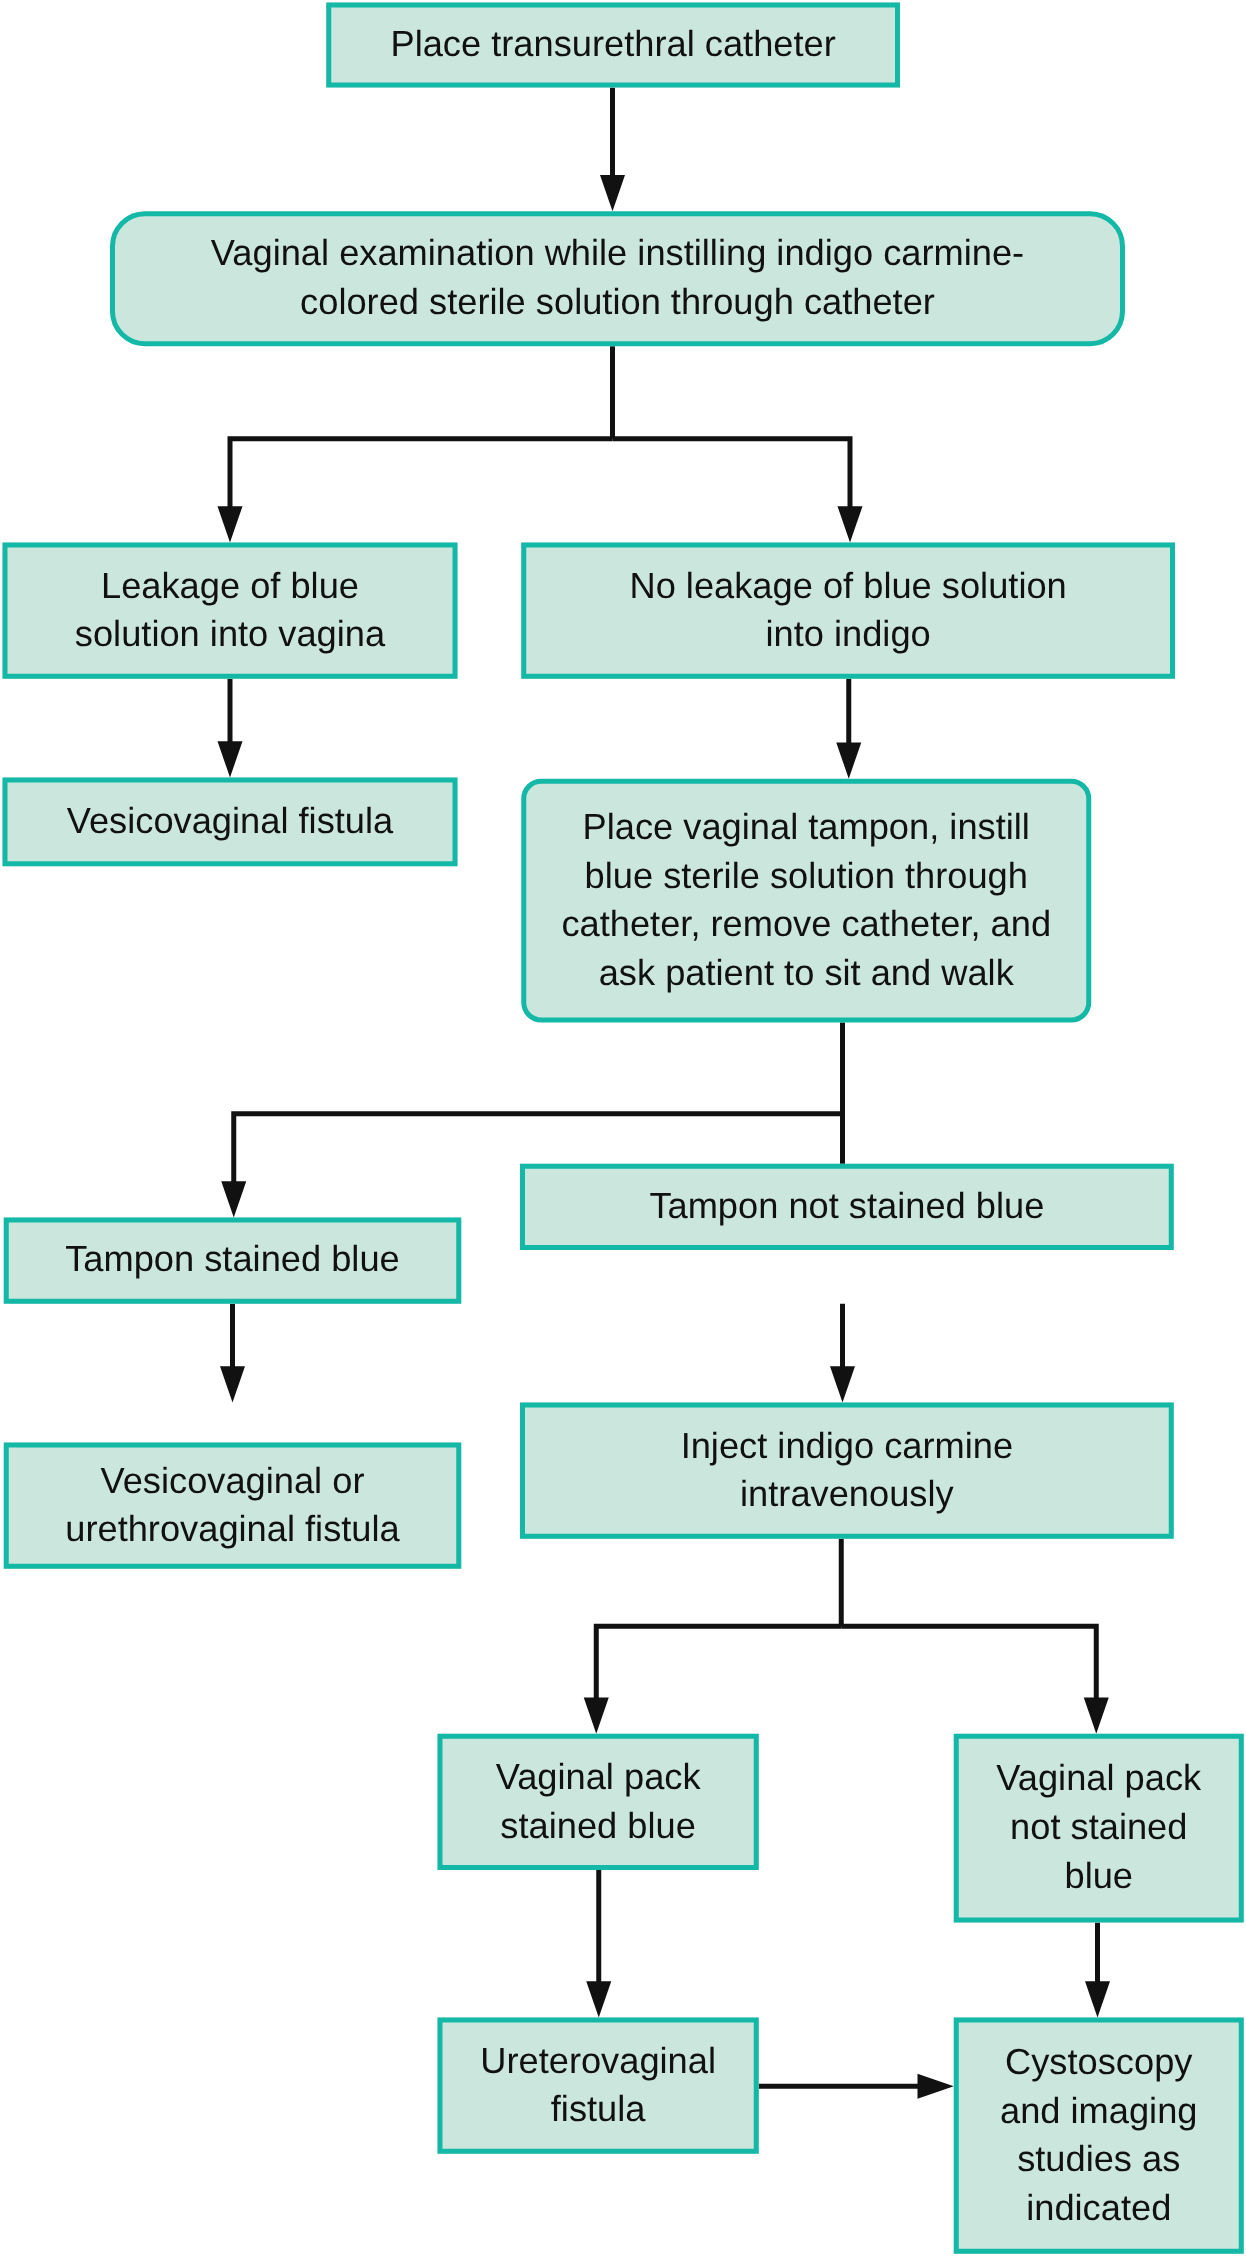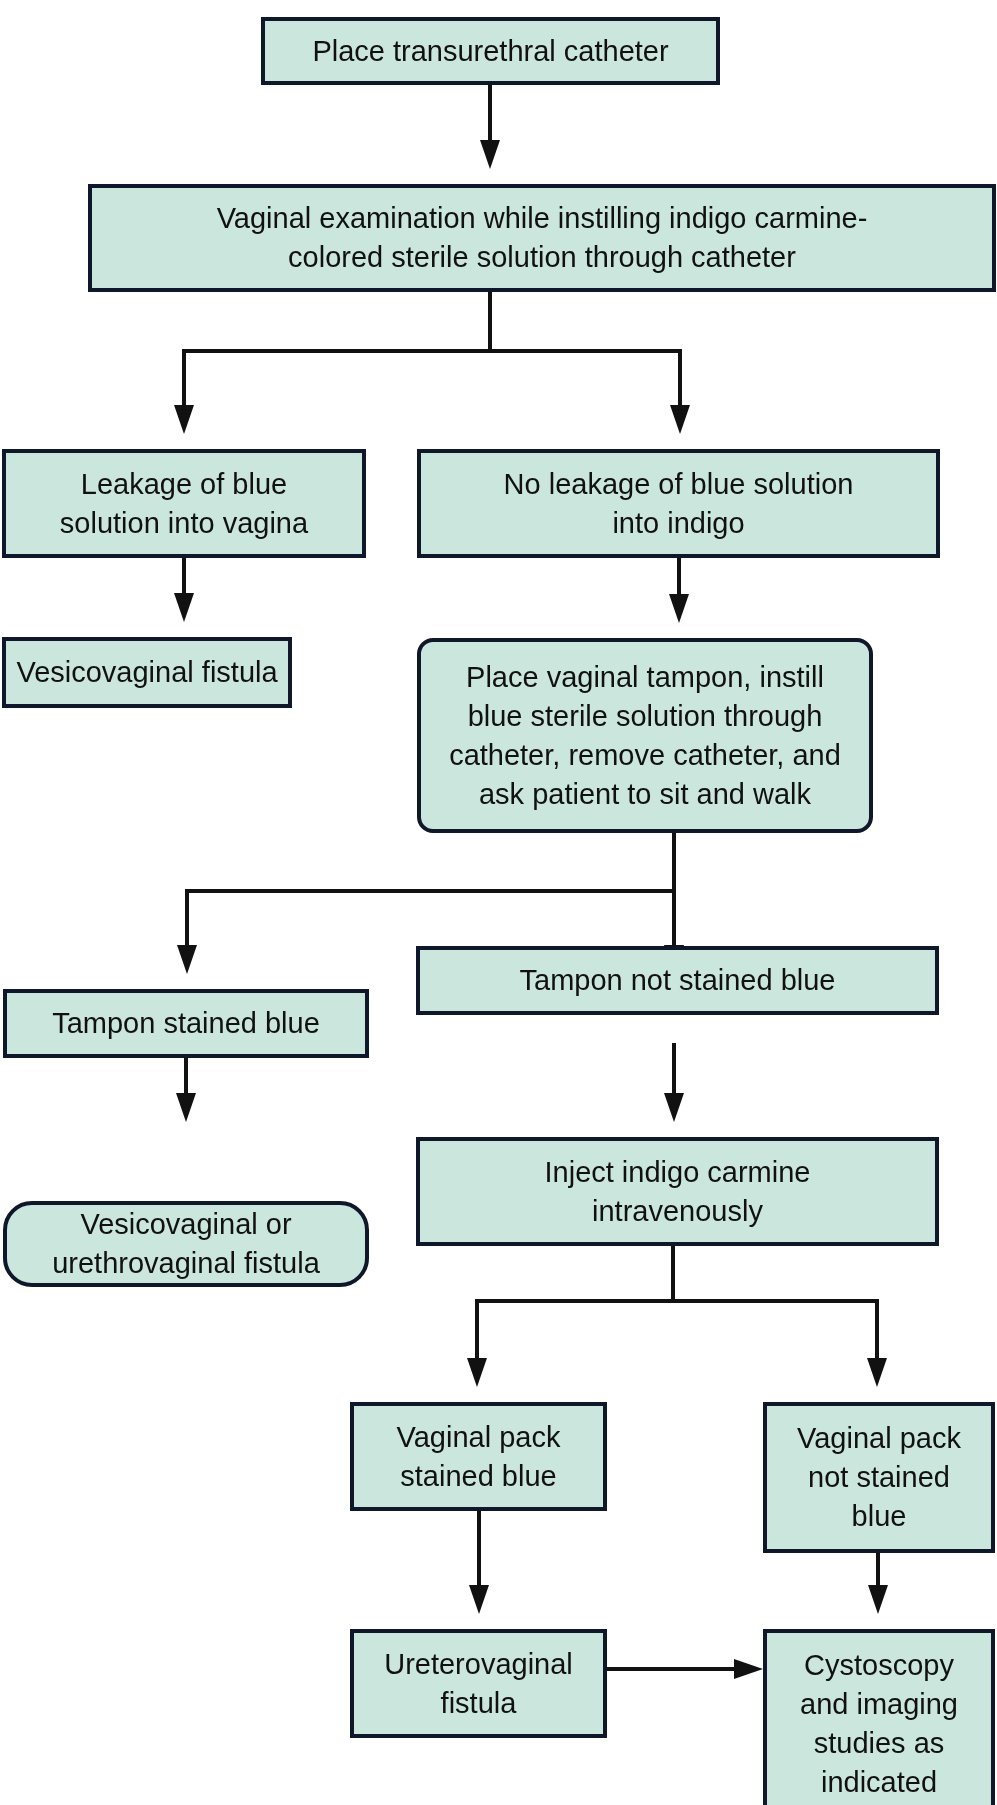--- a/index.html
+++ b/index.html
@@ -1,24 +1,23 @@
 <!DOCTYPE html>
 <html><head>
 <meta charset="utf-8">
 <style>
   html, body { margin: 0; padding: 0; background: #ffffff; }
   #canvas { position: relative; width: 997px; height: 1805px; background: #ffffff; overflow: hidden; }
   .node {
     position: absolute; box-sizing: border-box;
-    background: #cbe6dd; border: 4px solid #0f172a;
+    background: #cbe6dd; border: 4px solid #14b8a6;
     display: flex; align-items: center; justify-content: center;
     text-align: center; color: #111111;
     font-family: "Liberation Sans", sans-serif; font-size: 29px; line-height: 39px;
     padding: 0 10px;
-    margin-top: 15px;
   }
   .node span { display: block; white-space: pre-line; }
   svg#edges { position: absolute; left: 0; top: 0; }
   svg#edges line, svg#edges polyline { stroke: #111111; stroke-width: 4; fill: none; }
   svg#edges polygon { fill: #111111; }
 </style>
 </head>
 <body>
 
 <div id="canvas">
@@ -62,48 +61,48 @@
     <line x1="878" y1="1538" x2="878" y2="1595"></line>
     <polygon points="868,1585 888,1585 878,1614"></polygon>
 
     <line x1="607" y1="1669" x2="744" y2="1669"></line>
     <polygon points="734,1659 734,1679 763,1669"></polygon>
   </svg>
 
   <div class="node" style="left:261px;top:2px;width:459px;height:68px;">
     <span>Place transurethral catheter</span>
   </div>
-  <div class="node" style="left:88px;top:169px;width:908px;height:108px;">
+  <div class="node" style="left:88px;top:169px;width:812px;height:108px;border-radius:28px;">
     <span>Vaginal examination while instilling indigo carmine-
 colored sterile solution through catheter</span>
   </div>
   <div class="node" style="left:2px;top:434px;width:364px;height:109px;">
     <span>Leakage of blue
 solution into vagina</span>
   </div>
   <div class="node" style="left:417px;top:434px;width:523px;height:109px;">
     <span>No leakage of blue solution
 into indigo</span>
   </div>
-  <div class="node" style="left:2px;top:622px;width:290px;height:71px;">
+  <div class="node" style="left:2px;top:622px;width:364px;height:71px;">
     <span>Vesicovaginal fistula</span>
   </div>
   <div class="node" style="left:417px;top:623px;width:456px;height:195px;border-radius:16px;">
     <span>Place vaginal tampon, instill
 blue sterile solution through
 catheter, remove catheter, and
 ask patient to sit and walk</span>
   </div>
   <div class="node" style="left:3px;top:974px;width:366px;height:69px;">
     <span>Tampon stained blue</span>
   </div>
   <div class="node" style="left:416px;top:931px;width:523px;height:69px;">
     <span>Tampon not stained blue</span>
   </div>
-  <div class="node" style="left:3px;top:1186px;width:366px;height:86px;border-radius:29px;">
+  <div class="node" style="left:3px;top:1154px;width:366px;height:101px;">
     <span>Vesicovaginal or
 urethrovaginal fistula</span>
   </div>
   <div class="node" style="left:416px;top:1122px;width:523px;height:109px;">
     <span>Inject indigo carmine
 intravenously</span>
   </div>
   <div class="node" style="left:350px;top:1387px;width:257px;height:109px;">
     <span>Vaginal pack
 stained blue</span>

